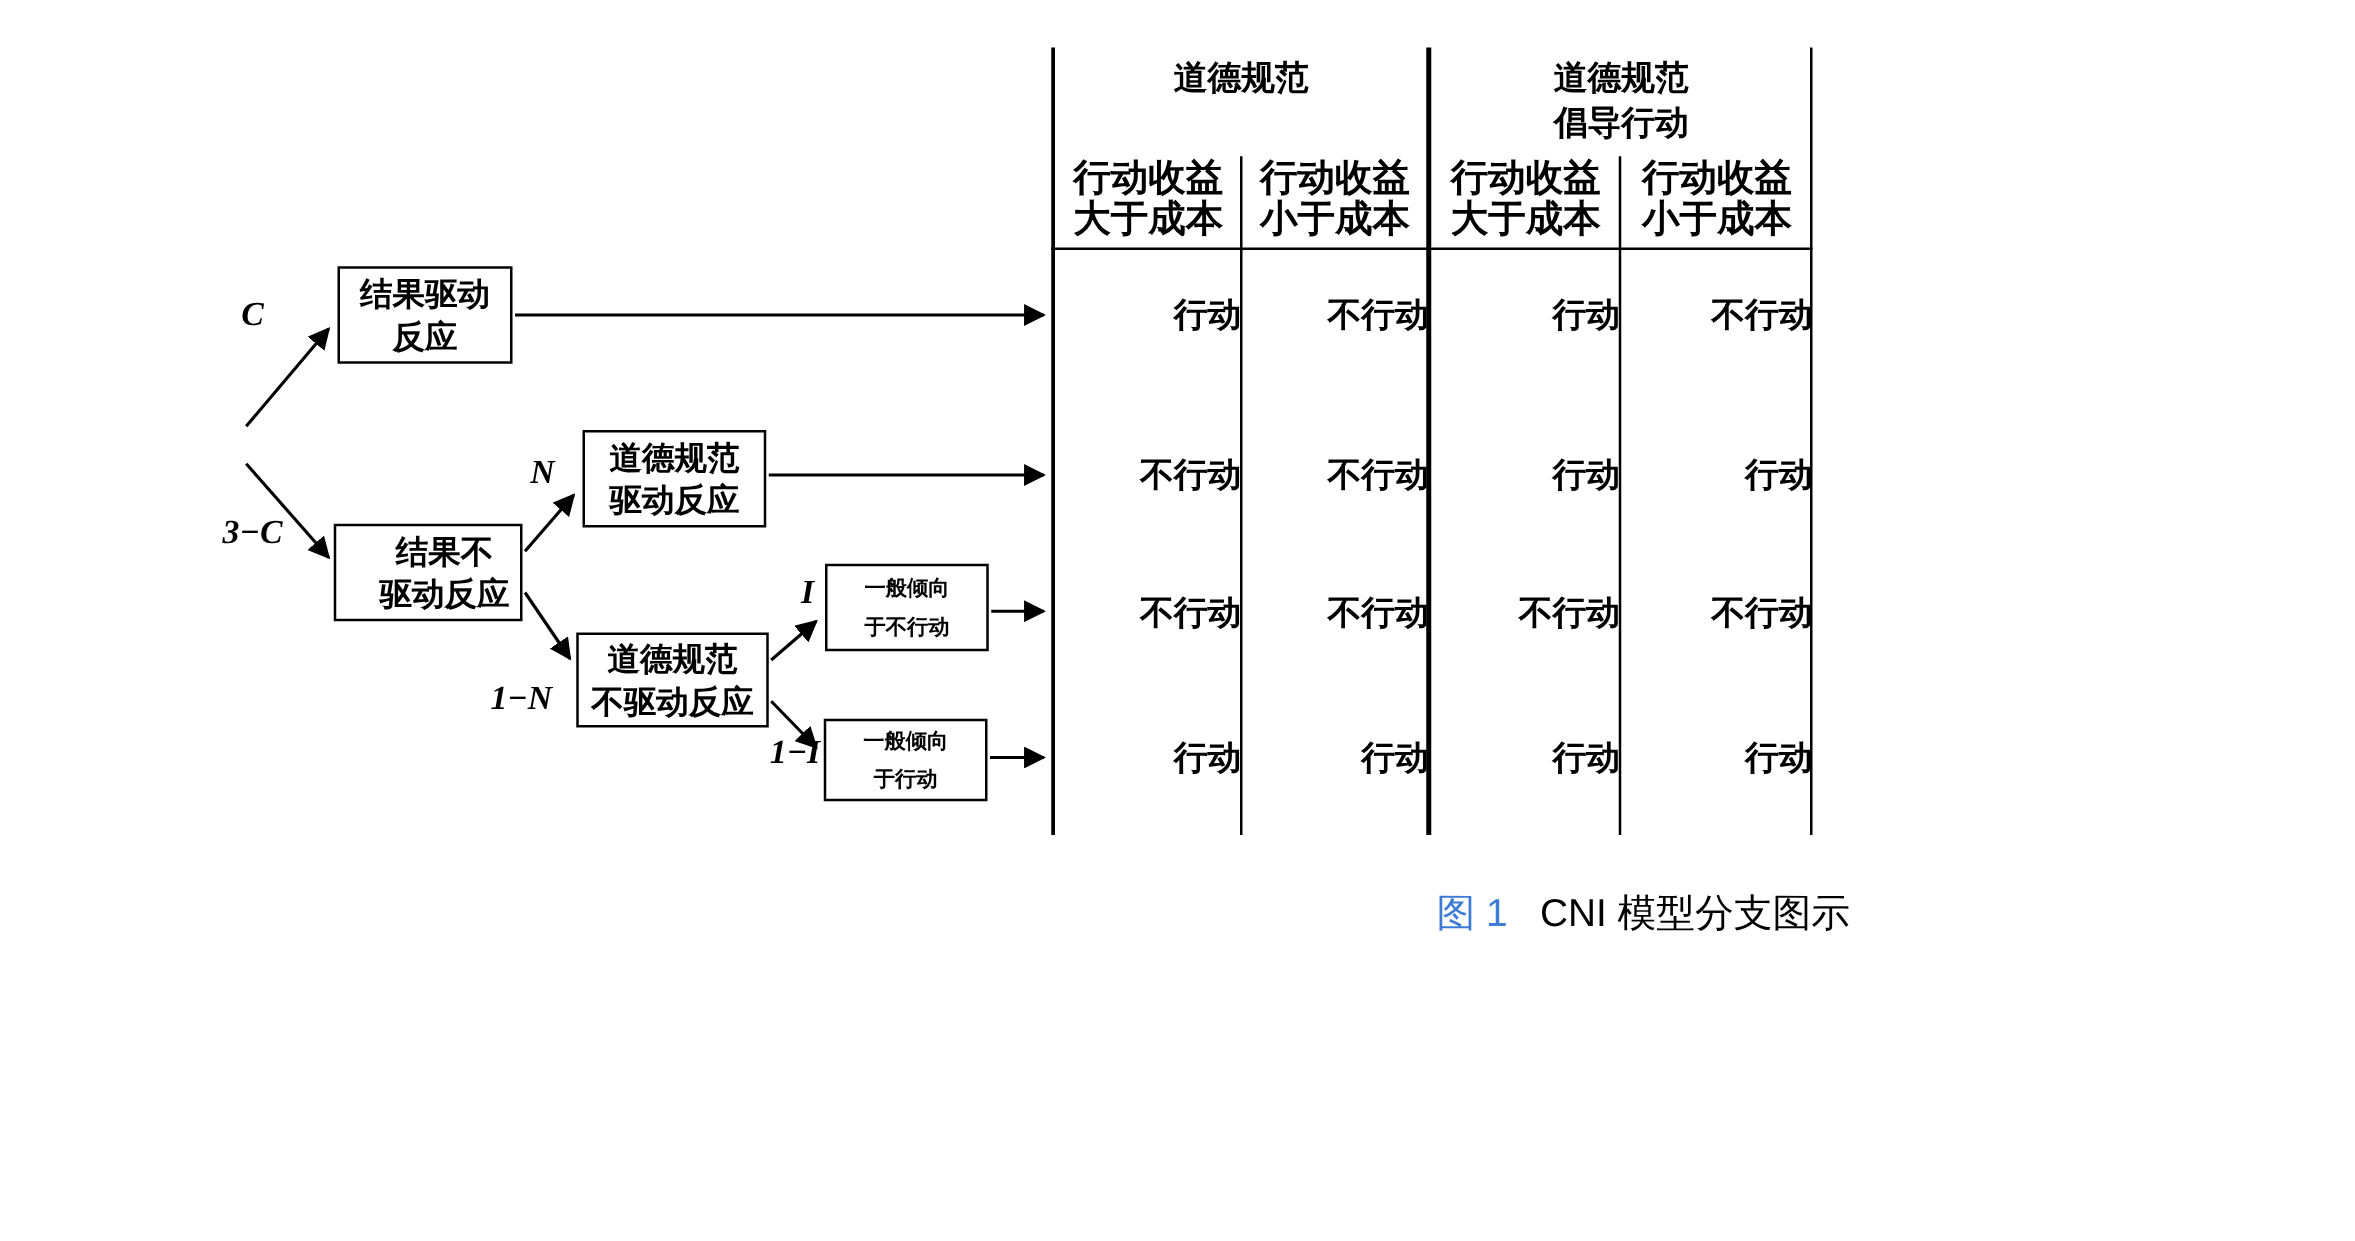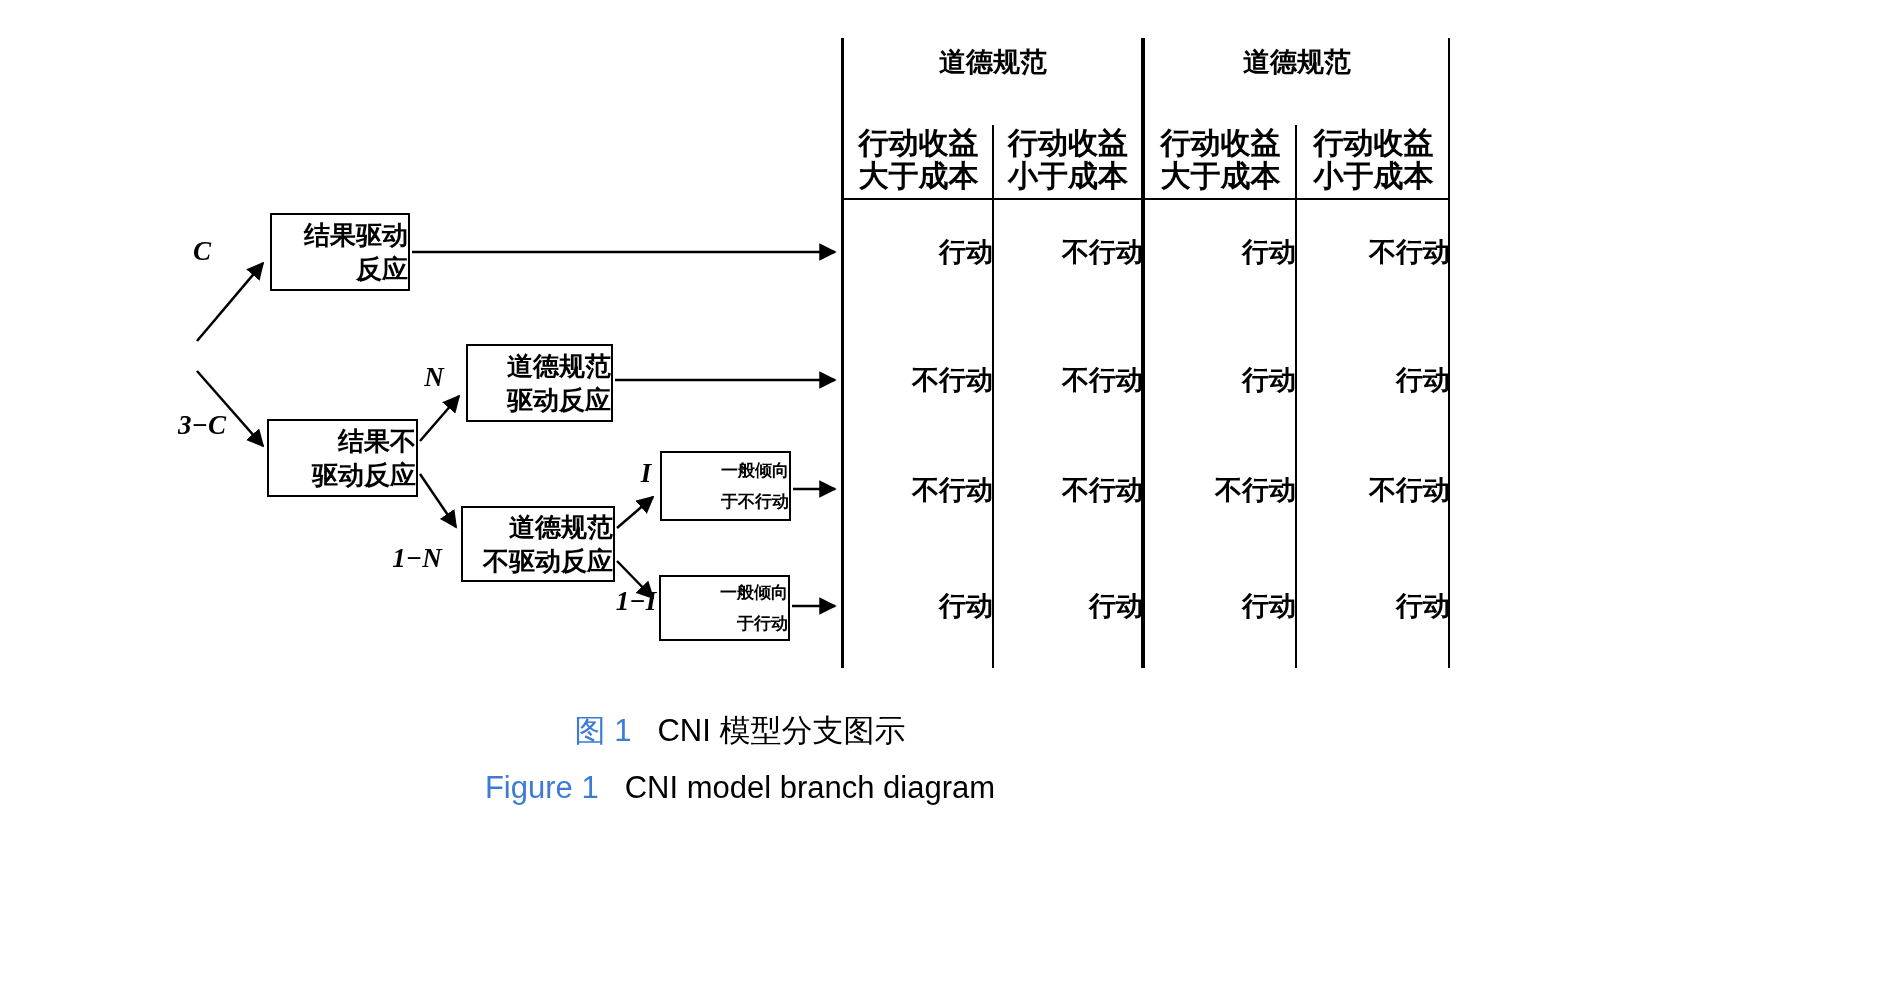--- a/index.html
+++ b/index.html
@@ -5,21 +5,21 @@
   * { margin:0; padding:0; box-sizing:border-box; }
   html,body { background:#ffffff; }
   .canvas {
     position:relative; width:1884px; height:993px; background:#ffffff;
     font-family:"Liberation Sans", sans-serif; color:#000; overflow:hidden;
   }
   svg.arrows { position:absolute; left:0; top:0; width:1884px; height:993px; }
 
   .node {
     position:absolute; border:2px solid #000; background:#fff;
-    display:flex; flex-direction:column; align-items:flex-end; justify-content:center;
+    display:flex; flex-direction:column; align-items:center; justify-content:center;
     font-size:26px; font-weight:700; line-height:34px; text-align:center;
   }
   .node-sm { font-size:17px; line-height:31px; }
 
   .blabel {
     position:absolute; font-family:"Liberation Serif", serif; font-style:italic;
     font-weight:700; font-size:27px; text-align:center;
   }
 
   .rule { position:absolute; background:#000; }
@@ -28,21 +28,21 @@
   .group-header { font-size:27px; line-height:36px; }
   .col-header   { font-size:30px; line-height:33px; }
   .thead span { display:block; }
 
   .cell {
     position:absolute; text-align:right; font-weight:700;
     font-size:27px; line-height:36px; height:36px;
   }
 
   .caption { position:absolute; left:0; width:1480px; text-align:center; font-size:31px; }
-  .caption-zh { top:710px; }
+  .caption-zh { top:710px;text-align:right; }
   .caption-en { top:770px; }
   .cap-label { margin-right:26px; }
 </style>
 </head>
 <body>
 
 <div class="canvas">
 
   <svg class="arrows" viewBox="0 0 1884 993">
     <defs>
@@ -107,20 +107,21 @@
   <div class="rule" style="left:1448px; top:38px;  width:2px; height:630px;"></div>
   <div class="rule" style="left:992px;  top:125px; width:2px; height:543px;"></div>
   <div class="rule" style="left:1295px; top:125px; width:2px; height:543px;"></div>
   <div class="rule" style="left:841px;  top:198px; width:609px; height:2px;"></div>
 
   <div class="thead group-header" style="left:845px; top:44px; width:296px;">
     <span>道德规范</span>
   </div>
   <div class="thead group-header" style="left:1145px; top:44px; width:304px;">
     <span>道德规范</span>
+    <span>倡导行动</span>
   </div>
 
   <div class="thead col-header" style="left:845px;  top:126px; width:147px;">
     <span>行动收益</span>
     <span>大于成本</span>
   </div>
   <div class="thead col-header" style="left:995px;  top:126px; width:146px;">
     <span>行动收益</span>
     <span>小于成本</span>
   </div>
@@ -149,17 +150,14 @@
   <div class="cell" style="left:1298px; top:472px; width:152px;">不行动</div>
 
   <div class="cell" style="left:845px;  top:588px; width:148px;">行动</div>
   <div class="cell" style="left:995px;  top:588px; width:148px;">行动</div>
   <div class="cell" style="left:1146px; top:588px; width:150px;">行动</div>
   <div class="cell" style="left:1298px; top:588px; width:152px;">行动</div>
 
   <div class="caption caption-zh">
     <span class="cap-label" style="color: rgb(61, 124, 214);">图 1</span><span>CNI 模型分支图示</span>
   </div>
-  <div class="caption caption-en">
-    <span class="cap-label" style="color: rgb(61, 124, 214);">Figure 1</span><span>CNI model branch diagram</span>
-  </div>
 
 </div>
 
 </body></html>

